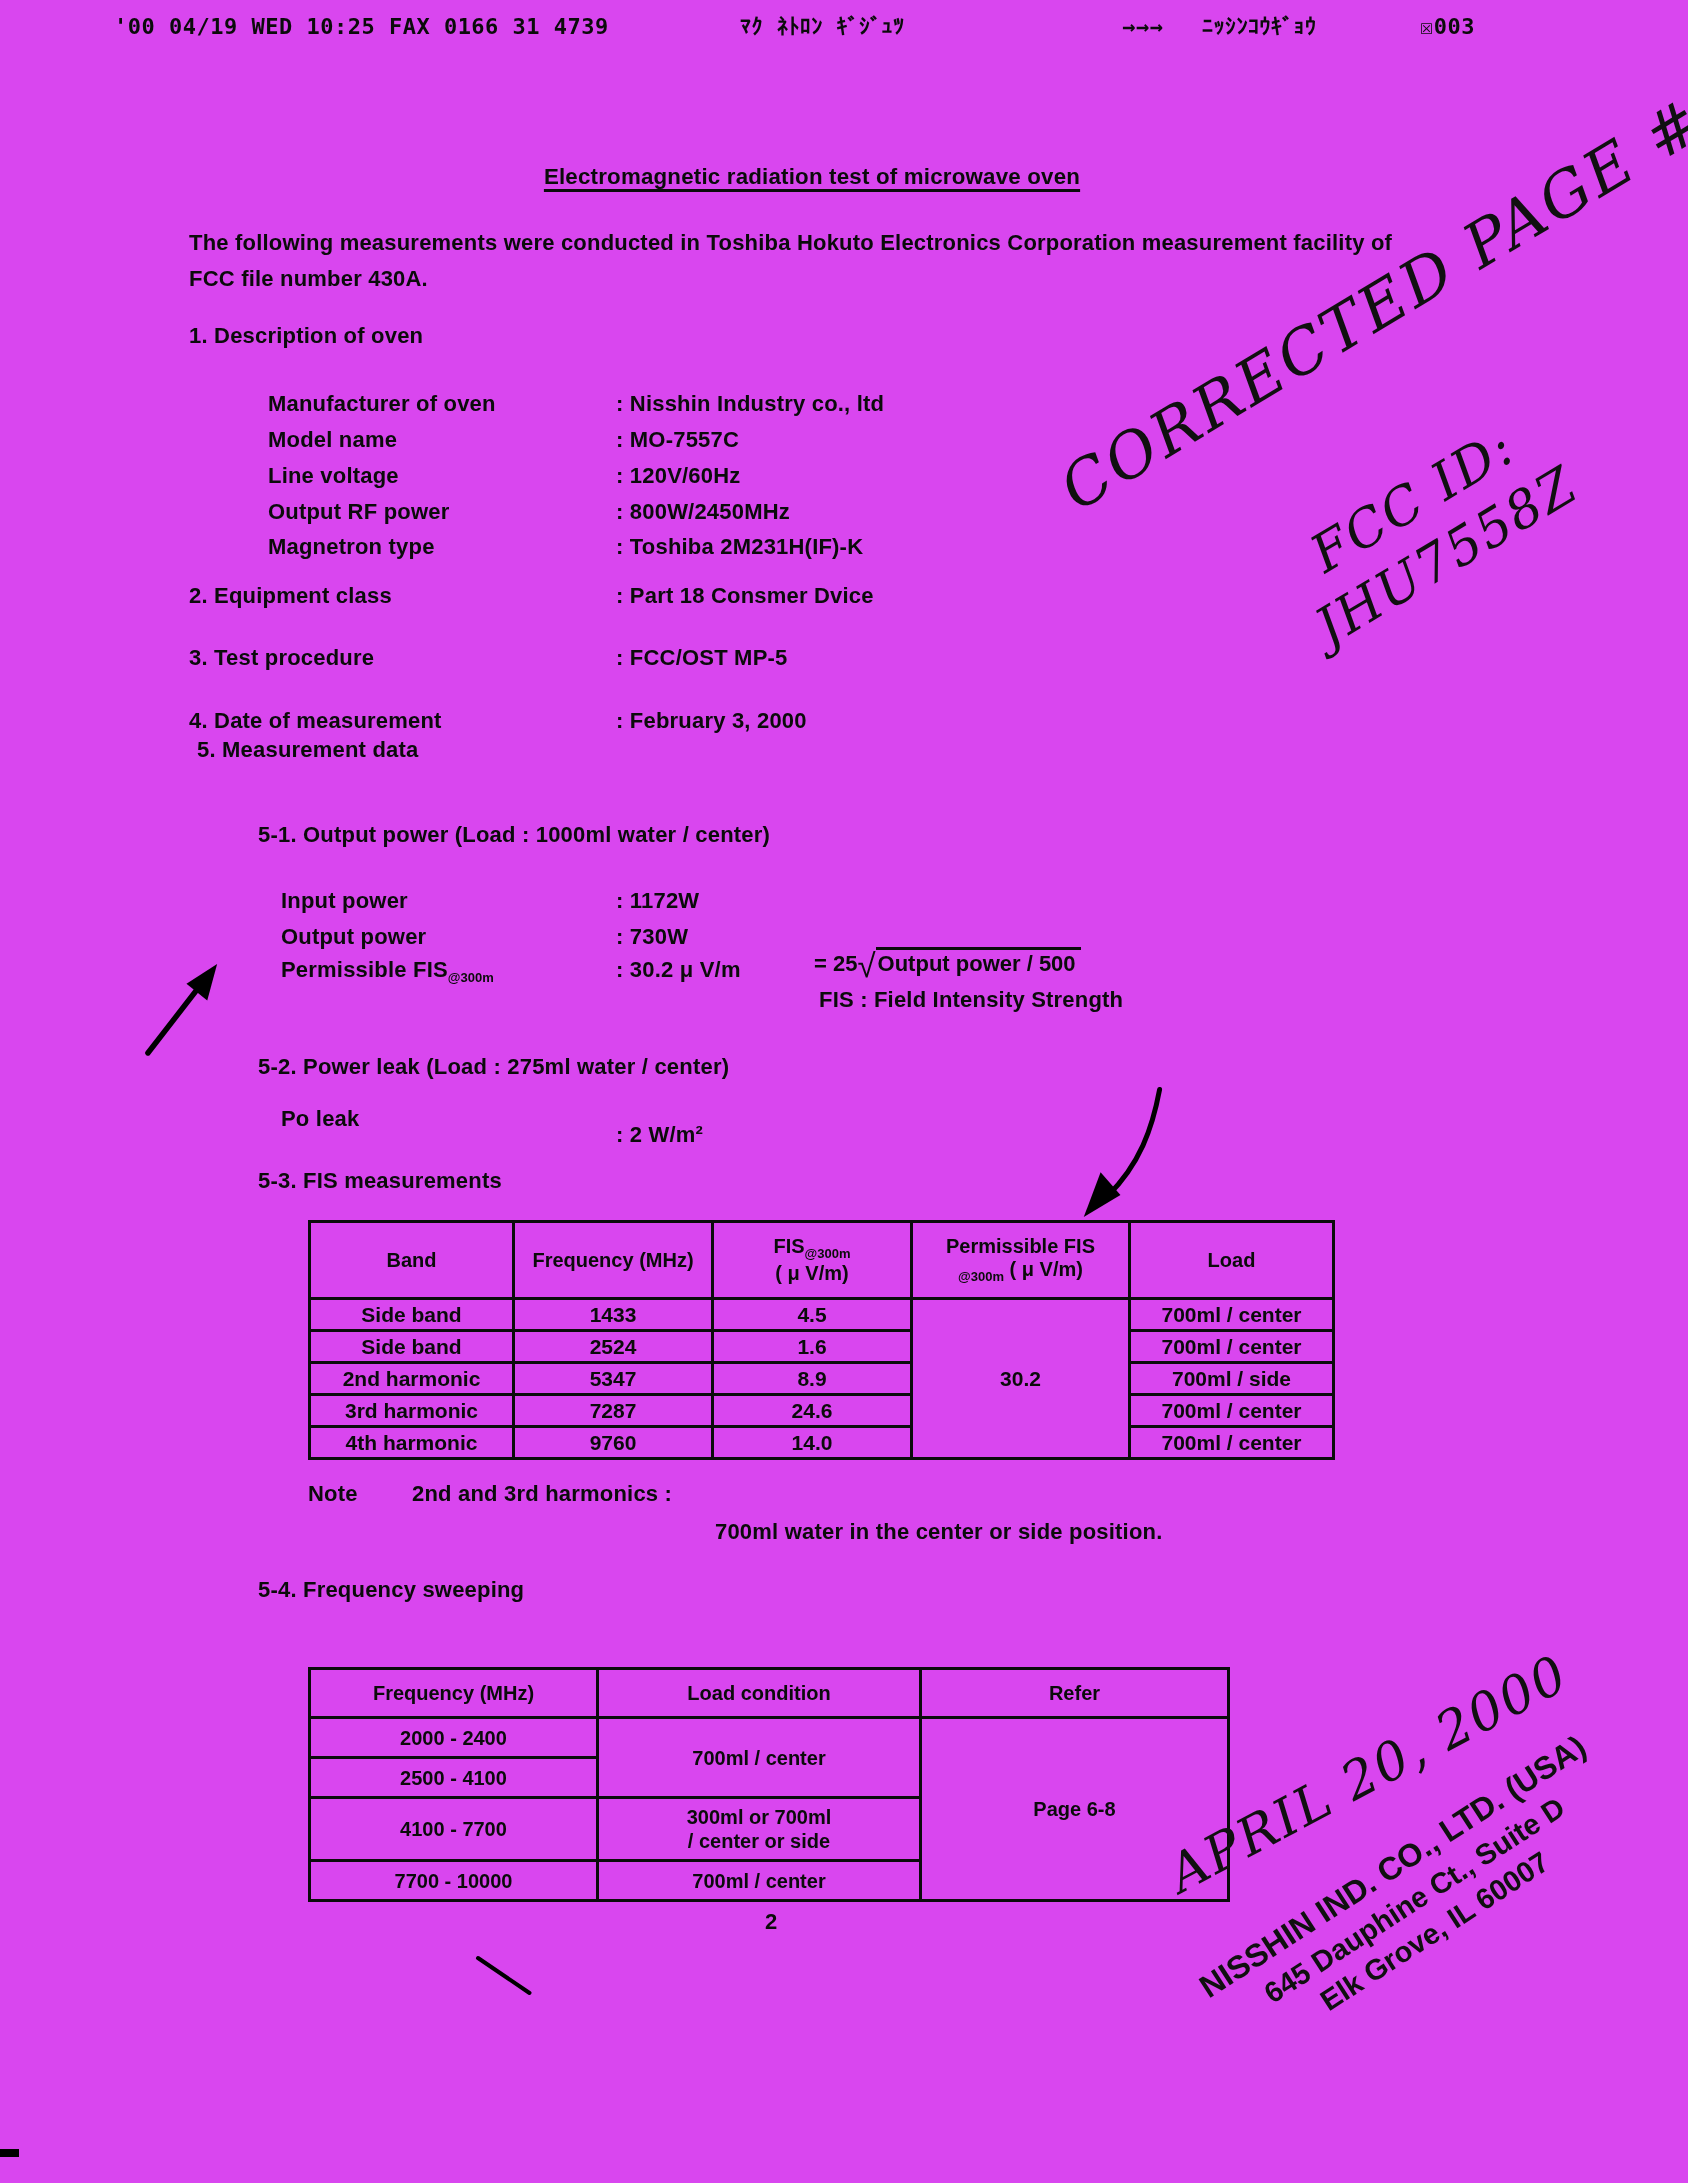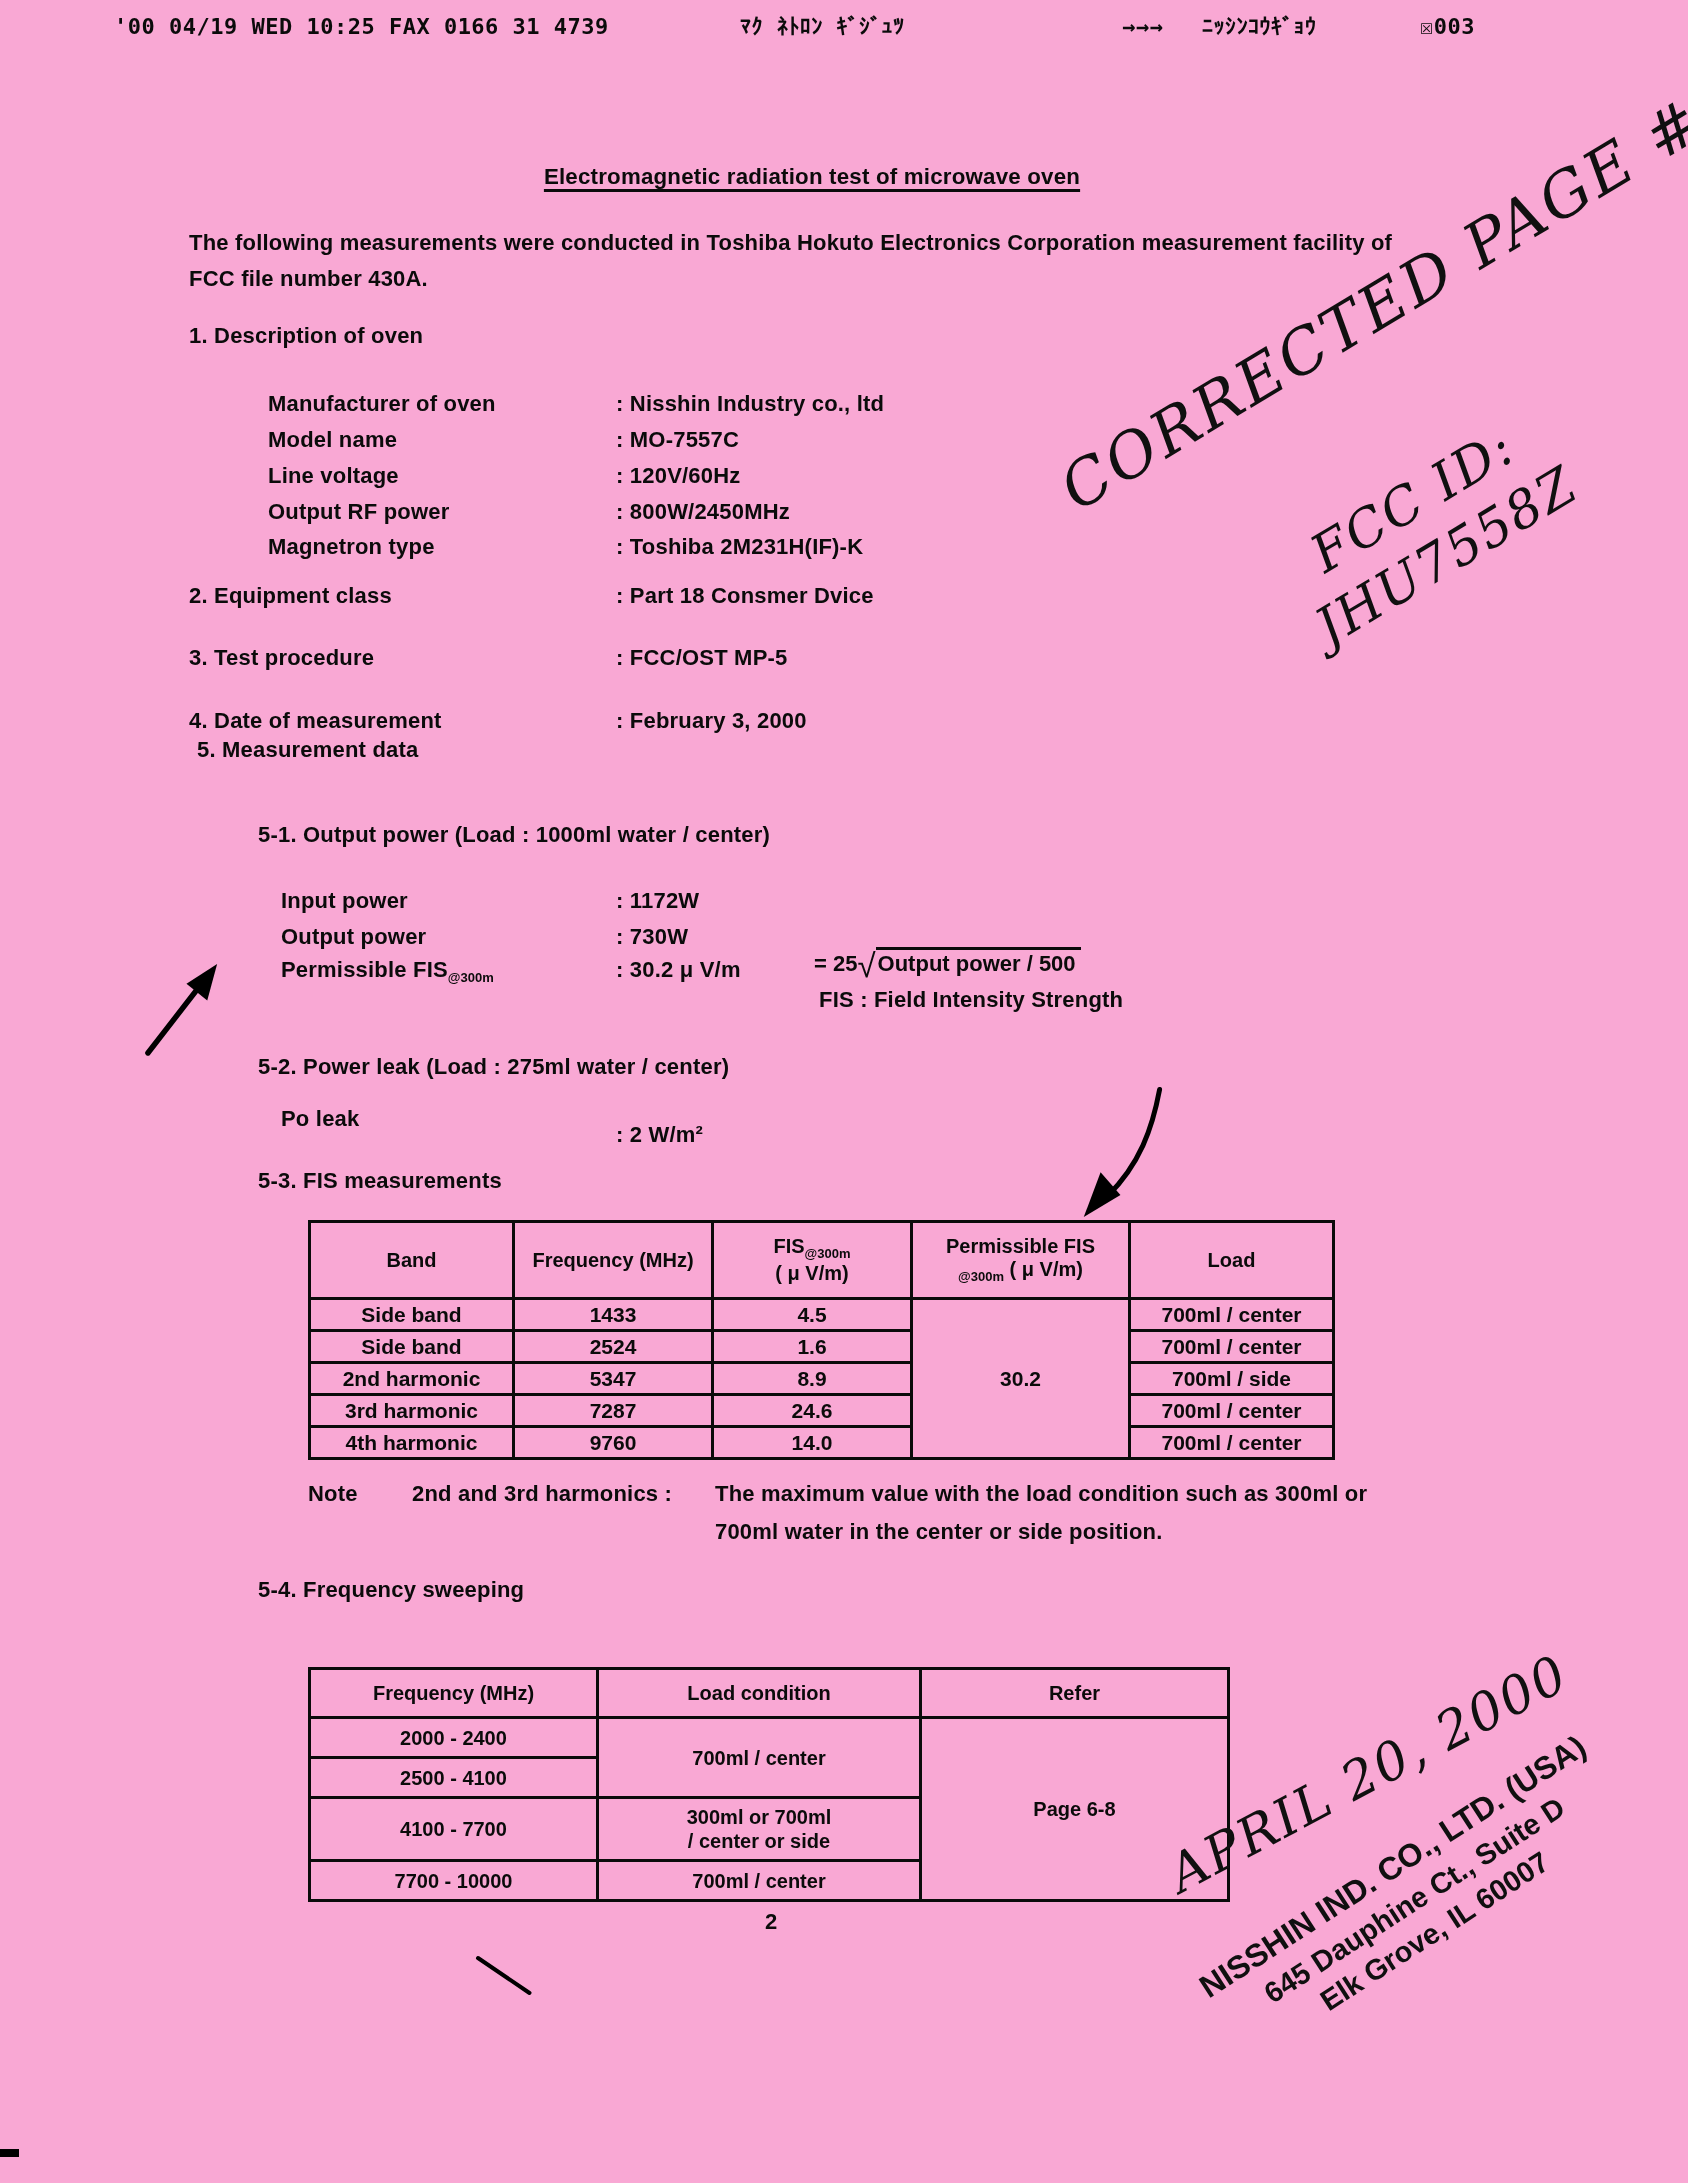--- a/index.html
+++ b/index.html
@@ -1,16 +1,16 @@
 <!DOCTYPE html>
 <html style="font-size:8px"><head>
 <meta charset="utf-8">
 <style>
   html,body{margin:0;padding:0;background:#fff;}
-  .page{position:relative;width:1688px;height:2183px;background:#f9a8d4;overflow:hidden;
+  .page{position:relative;width:1688px;height:2183px;background:#d946ef;overflow:hidden;
         font-family:"Liberation Sans",sans-serif;color:#0b0b0b;}
   .abs{position:absolute;white-space:nowrap;}
   .print{font-weight:700;font-size:22px;letter-spacing:0.2px;}
   .faxhdr{font-family:"DejaVu Sans Mono",monospace;font-weight:700;font-size:22px;letter-spacing:0.5px;}
   .title{font-size:22.3px;font-weight:700;text-decoration:underline;text-decoration-thickness:2.5px;text-underline-offset:5px;letter-spacing:0.2px;}
   .sub{font-size:13px;font-weight:700;vertical-align:-5px;letter-spacing:0;}
   .kv-label{display:inline-block;}
   .kv-value{position:absolute;left:348px;top:0;}
   .num-value{position:absolute;left:427px;top:0;}
   table{border-collapse:collapse;table-layout:fixed;}
@@ -169,21 +169,20 @@
       <td>4th harmonic</td>
       <td>9760</td>
       <td>14.0</td>
       <td>700ml / center</td>
     </tr>
   </tbody>
     </table>
 
   <div class="abs print" style="left:308px;top:1481px;">Note</div>
   <div class="abs print" style="left:412px;top:1481px;">2nd and 3rd harmonics :</div>
-  <div class="abs print" style="left:715px;top:1481px;">The maximum value with the load condition such as 300ml or</div>
   <div class="abs print" style="left:715px;top:1519px;">700ml water in the center or side position.</div>
 
   <div class="abs print" style="left:258px;top:1577px;">5-4. Frequency sweeping</div>
 
   <table class="t2 abs" style="left:308px;top:1667px;width:919px;">
     <colgroup>
         <col style="width:288px">
         <col style="width:323px">
         <col style="width:308px">
       </colgroup>

